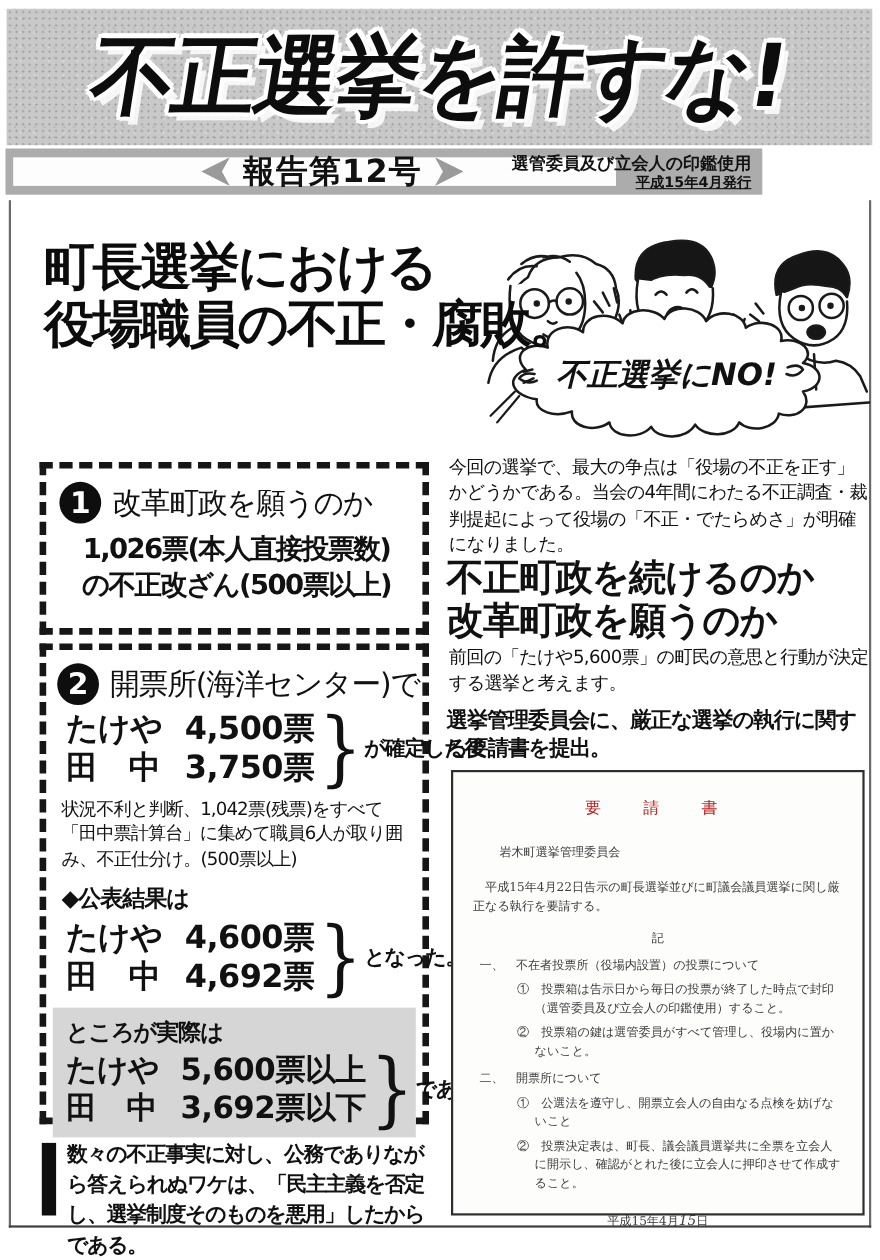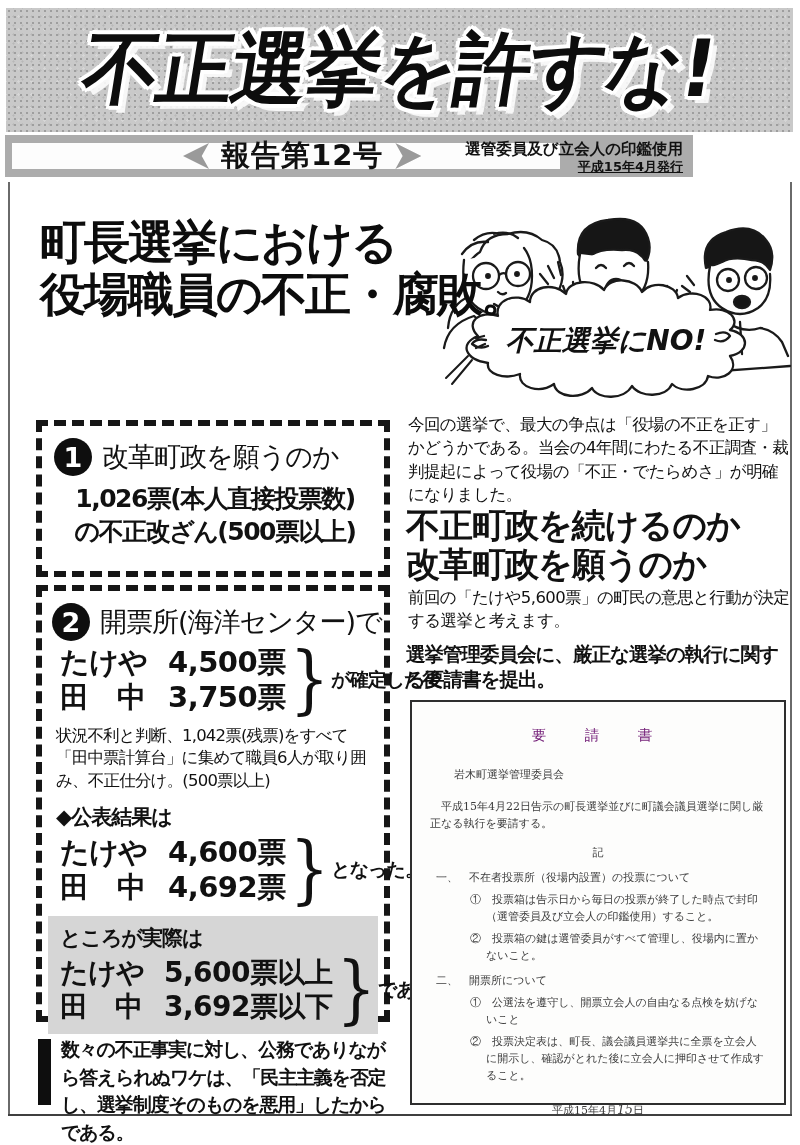--- a/index.html
+++ b/index.html
@@ -87,21 +87,21 @@
   .rc-p2{left:408px;top:586px;}
   .rc-statement{position:absolute;left:406px;top:642px;width:386px;font-size:19.5px;font-weight:900;line-height:1.3;letter-spacing:-1px;}
   
   .doc{
     position:absolute;left:410px;top:700px;width:376px;height:405px;
     border:2px solid #2e2e2e;background:#fdfdfc;box-sizing:border-box;
     padding:14px 18px 10px 18px;color:#3c3c3c;
     font-family:"DejaVu Serif","Liberation Serif",serif;
     font-size:11px;line-height:1.55;
   }
-  .doc-title{text-align:center;font-size:14.5px;letter-spacing:12px;margin:8px 0 20px;color:#701a75;}
+  .doc-title{text-align:center;font-size:14.5px;letter-spacing:12px;margin:8px 0 20px;color:#b91c1c;}
   .doc-addr1{margin-left:24px;}
   .doc-addr2{margin-left:54px;}
   .doc-body{margin-top:14px;text-indent:1em;}
   .doc-ki{text-align:center;margin:12px 0 6px;}
   .doc-sec-head{margin-top:8px;margin-left:6px;}
   .doc-item{margin:5px 0 0 40px;padding-left:16px;text-indent:-16px;}
   .doc-date{text-align:center;margin-top:16px;}
   .doc-date em{font-style:italic;font-size:12.5px;}
 </style>
 </head>

